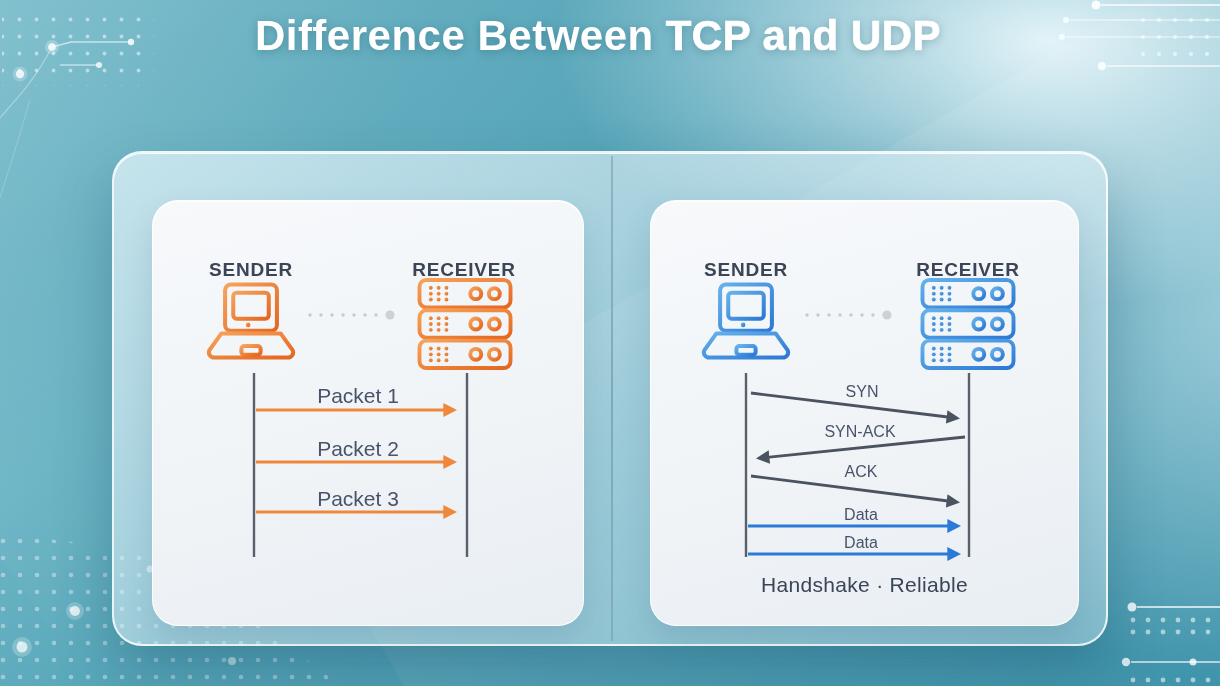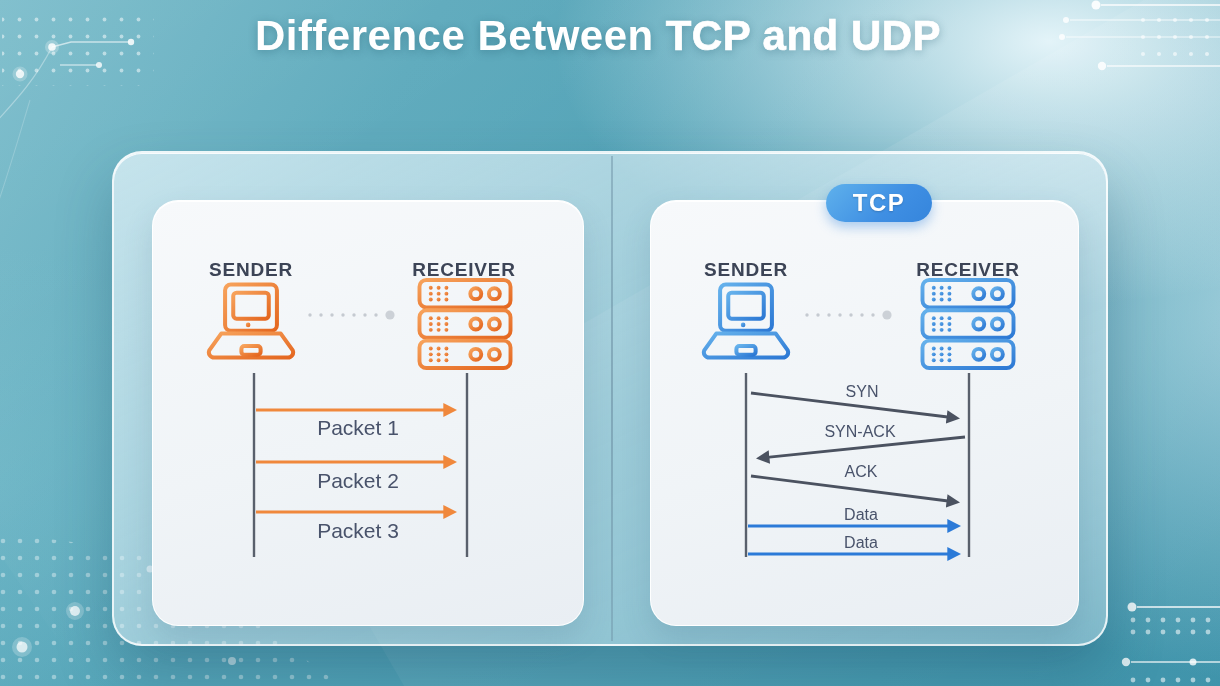--- a/index.html
+++ b/index.html
@@ -64,21 +64,21 @@
   .party{
     position:absolute;top:58px;transform:translateX(-50%);
     color:#3c4456;font-size:19px;font-weight:700;letter-spacing:0.8px;white-space:nowrap;text-align:center;
   }
   .icon{position:absolute;}
   .diagram{position:absolute;left:0;top:0;}
   .msg{
     position:absolute;transform:translate(-50%,-50%);
     color:#49536b;font-size:16px;font-weight:500;white-space:nowrap;
   }
-  .msg-udp{font-size:21px;margin-top:32px;}
+  .msg-udp{font-size:21px;}
   .caption{
     position:absolute;left:0;right:0;top:372px;text-align:center;
     color:#3a4557;font-size:21px;font-weight:500;letter-spacing:0.3px;
   }
   .lifeline{stroke:#59606c;stroke-width:2.4;}
   .arr-o{stroke:#f0883c;stroke-width:3;fill:none;}
   .arr-d{stroke:#4b5260;stroke-width:2.8;fill:none;}
   .arr-b{stroke:#2b7ad8;stroke-width:3;fill:none;}
 </style>
 </head>
@@ -255,21 +255,20 @@
         <line class="arr-o" x1="103" y1="261" x2="300" y2="261" marker-end="url(#mO)"></line>
         <line class="arr-o" x1="103" y1="311" x2="300" y2="311" marker-end="url(#mO)"></line>
       </svg>
       <span class="msg msg-udp" style="left:205px;top:195px">Packet 1</span>
       <span class="msg msg-udp" style="left:205px;top:248px">Packet 2</span>
       <span class="msg msg-udp" style="left:205px;top:298px">Packet 3</span>
 
     </section>
 
     <section class="card card-tcp">
-      <div class="badge badge-tcp">TCP</div>
       <span class="party" style="left:95px">SENDER</span>
       <span class="party" style="left:317px">RECEIVER</span>
 
       <svg class="icon" style="left:47px;top:80px" width="96" height="84" viewBox="0 0 100 86">
         <defs>
           <linearGradient id="gBL" x1="0" y1="0" x2="1" y2="1">
             <stop offset="0" stop-color="#66b2ec"></stop>
               <stop offset="1" stop-color="#2c78d4"></stop>
           </linearGradient>
         </defs>
@@ -361,15 +360,16 @@
         <line class="arr-d" x1="100" y1="275" x2="305" y2="301" marker-end="url(#mD)"></line>
         <line class="arr-b" x1="97" y1="325" x2="306" y2="325" marker-end="url(#mB)"></line>
         <line class="arr-b" x1="97" y1="353" x2="306" y2="353" marker-end="url(#mB)"></line>
       </svg>
       <span class="msg" style="left:211px;top:191px">SYN</span>
       <span class="msg" style="left:209px;top:231px">SYN-ACK</span>
       <span class="msg" style="left:210px;top:271px">ACK</span>
       <span class="msg" style="left:210px;top:314px">Data</span>
       <span class="msg" style="left:210px;top:342px">Data</span>
 
+      <div class="caption">Handshake · Reliable</div>
     </section>
   </div>
 </div>
 
 </body></html>

